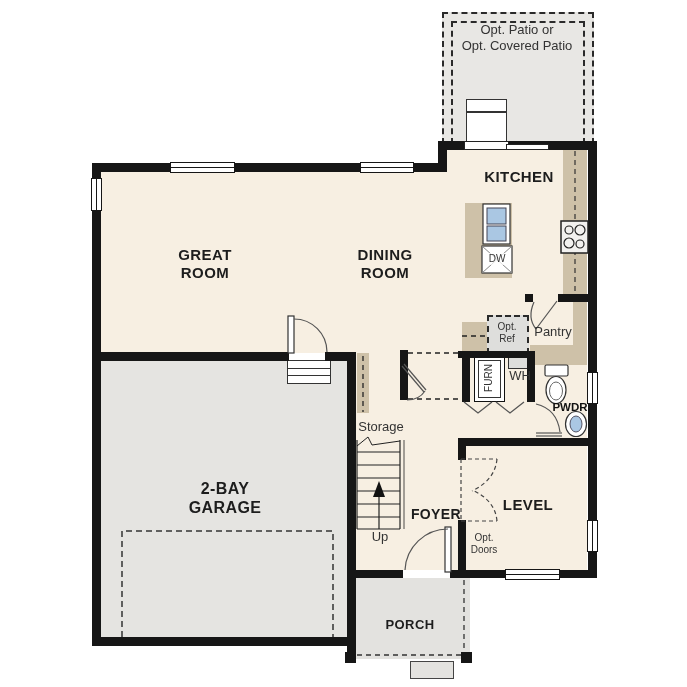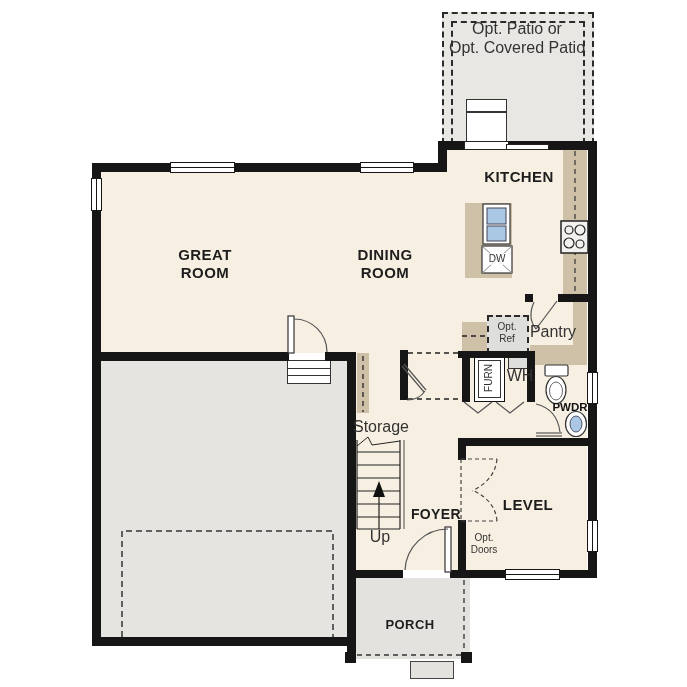--- a/index.html
+++ b/index.html
@@ -12,21 +12,21 @@
          background:linear-gradient(to bottom,#fff 0 42%,#161616 42% 58%,#fff 58% 100%);}
   .win-v{position:absolute;z-index:5;border:1px solid #161616;
          background:linear-gradient(to right,#fff 0 42%,#161616 42% 58%,#fff 58% 100%);}
   .slider{position:absolute;z-index:5;background:#fff;border:1px solid #222;}
   .whitebox{position:absolute;background:#fff;border:1px solid #333;z-index:3;}
   svg.overlay{position:absolute;left:0;top:0;z-index:6;}
   .lbl{position:absolute;z-index:7;color:#222;white-space:nowrap;
        transform:translate(-50%,-50%);text-align:center;}
   .room-lbl{font-weight:bold;font-size:15px;letter-spacing:.4px;line-height:1.2;color:#1d1d1d;}
   .big-lbl{font-weight:bold;font-size:16px;letter-spacing:.4px;line-height:1.2;color:#1d1d1d;}
-  .sm{font-size:16px;color:#333;line-height:1.2;}
+  .sm{font-size:13px;color:#333;line-height:1.2;}
   .xs{font-size:10px;color:#333;line-height:1.2;}
   .bold-sm{font-weight:bold;font-size:11.5px;color:#111;}
   .title-lbl{position:absolute;z-index:7;font-weight:bold;font-size:17.5px;color:#111;letter-spacing:.5px;}
   .rot{transform:translate(-50%,-50%) rotate(-90deg);}
   .dashedbox{position:absolute;border:2px dashed #2a2a2a;z-index:2;}
 </style>
 </head>
 <body>
 
 <div id="plan">
@@ -238,17 +238,21 @@
 
   <div class="lbl room-lbl" style="left:436px;top:514px;font-size:14px;">FOYER</div>
 
   <div class="lbl xs" style="left:484px;top:544px;">
     <span>Opt.</span><br>
     <span>Doors</span>
   </div>
 
   <div class="lbl room-lbl" style="left:528px;top:505px;">LEVEL</div>
 
+  <div class="lbl big-lbl" style="left:225px;top:498px;">
+    <span>2-BAY</span><br>
+    <span>GARAGE</span>
+  </div>
 
   <div class="lbl room-lbl" style="left:410px;top:625px;font-size:13px;">PORCH</div>
 
 
 </div>
 
 </body></html>

